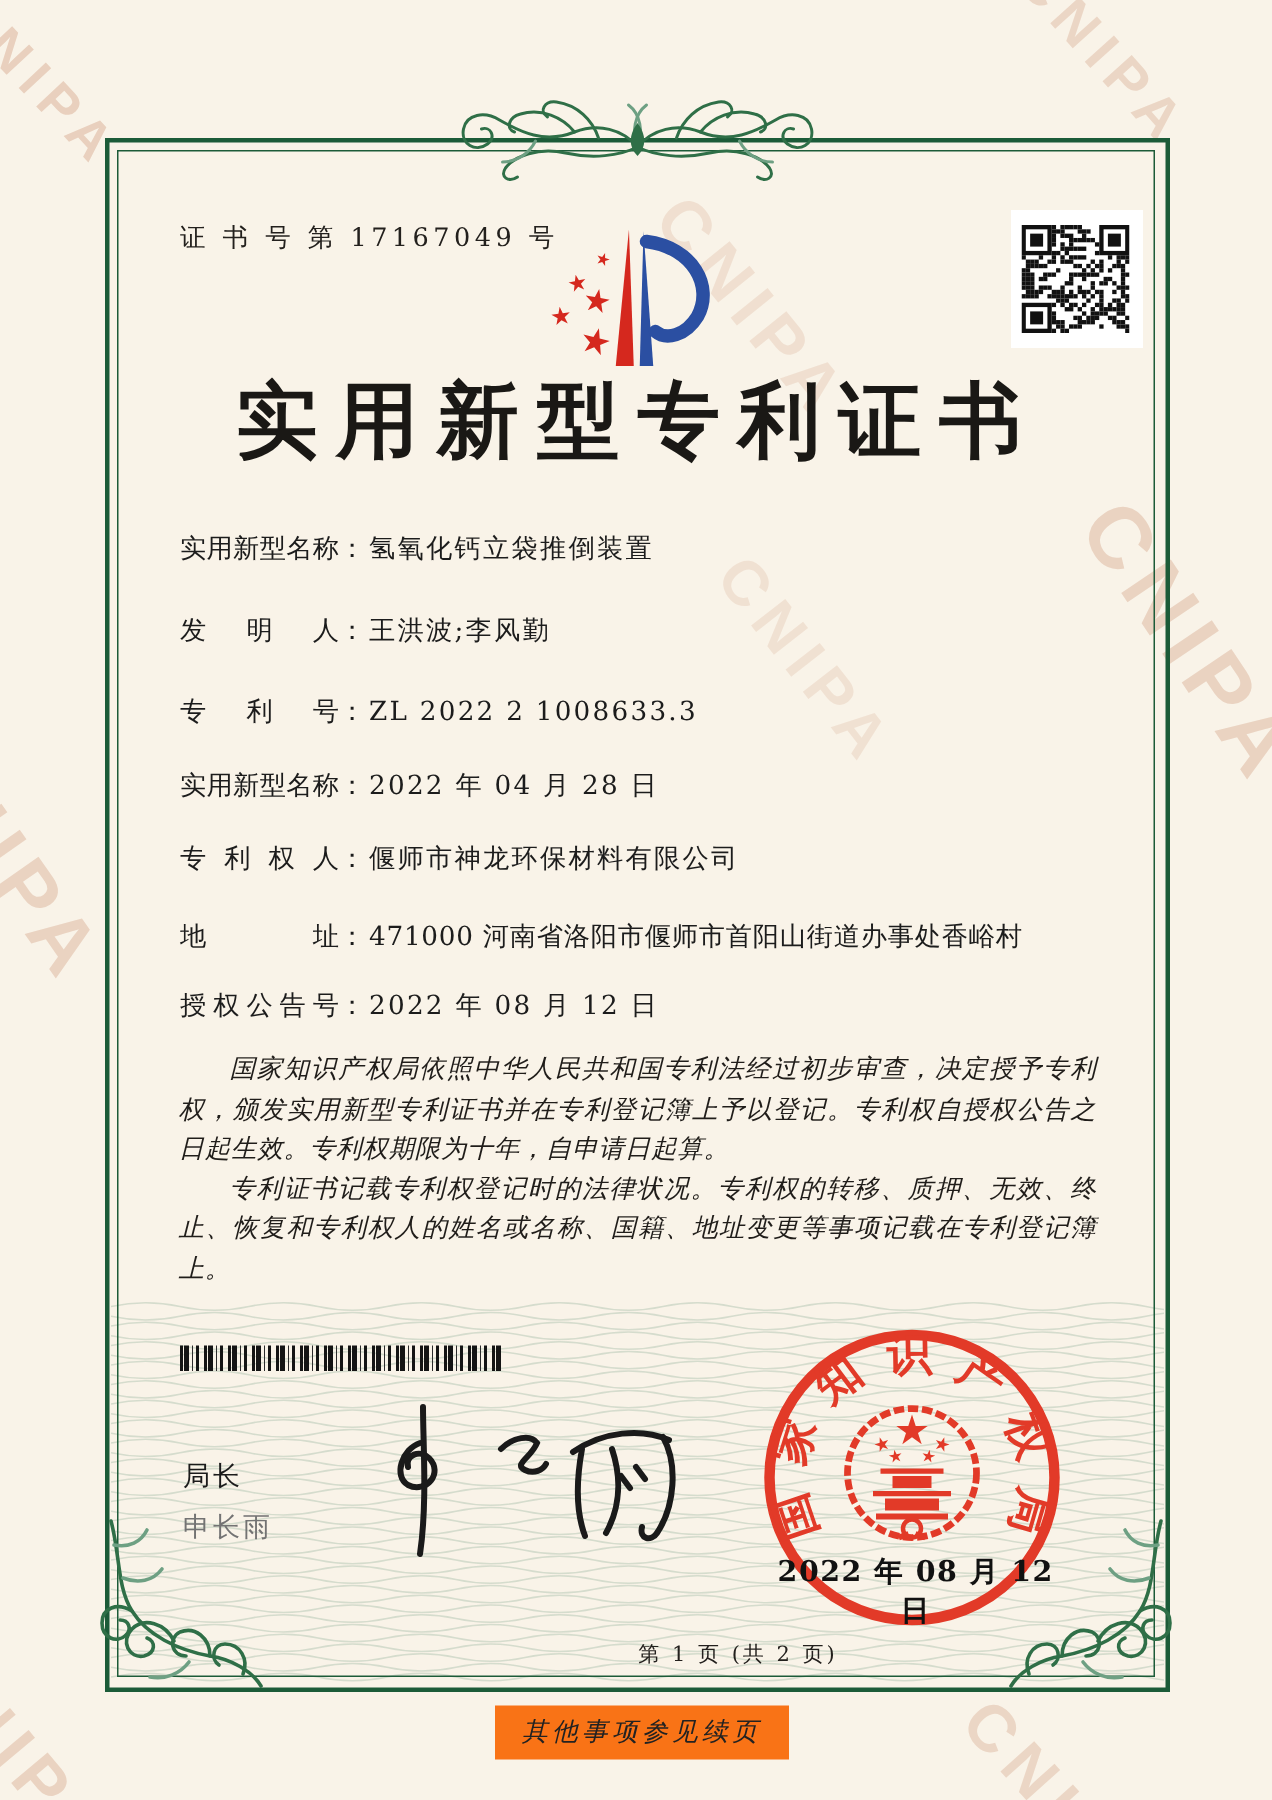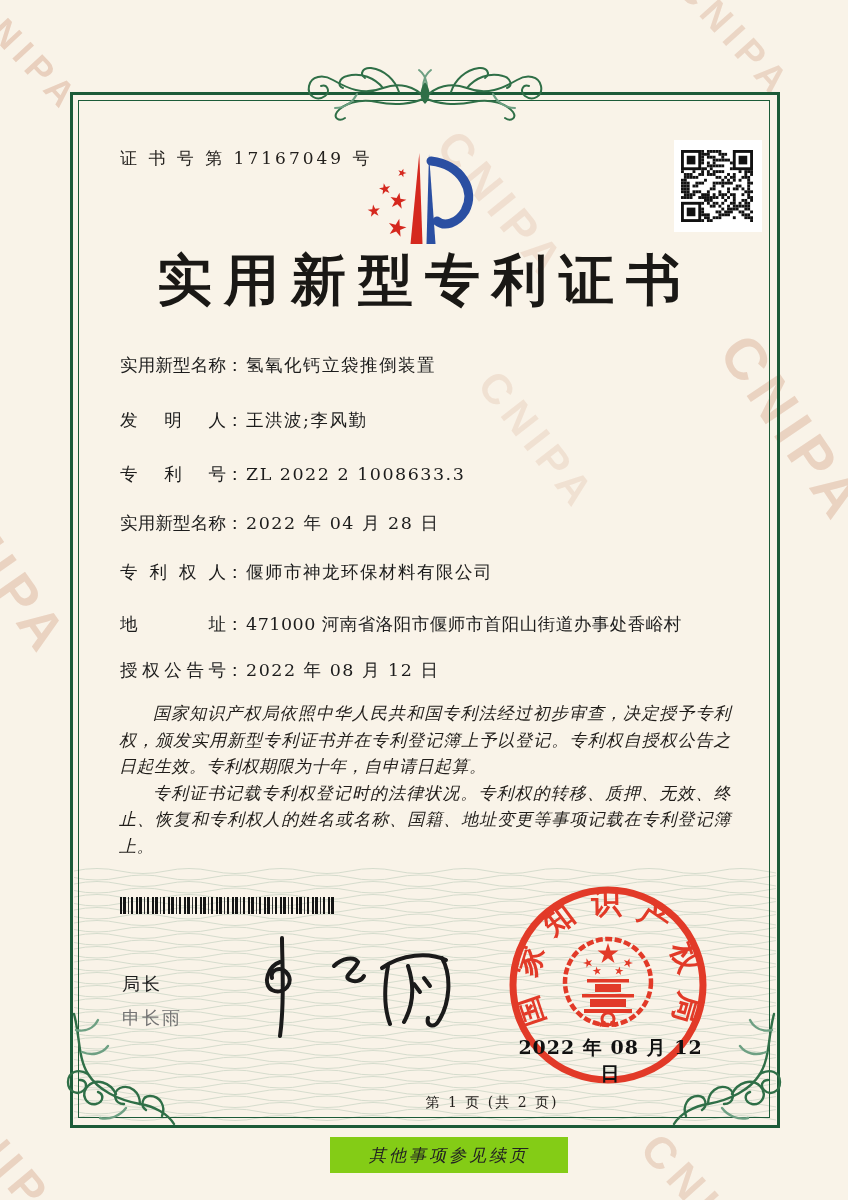--- a/index.html
+++ b/index.html
@@ -28,21 +28,21 @@
   .signer-title{position:absolute;left:122px;top:972px;font-family:Liberation Mono, monospace;
            font-size:18px;letter-spacing:2px;color:#1b1b1b;}
   .signer-name{position:absolute;left:122px;top:1006px;font-family:"Liberation Sans","DejaVu Sans",sans-serif;
            font-size:18px;letter-spacing:2px;color:#737373;}
   .sig{position:absolute;left:242px;top:932px;}
   .seal{position:absolute;left:505px;top:882px;}
   .seal-date{position:absolute;left:518px;top:1035px;width:185px;text-align:center;font-size:19px;
            color:#111;letter-spacing:1px;font-weight:bold;}
   .page-info{position:absolute;left:70px;top:1094px;width:844px;text-align:center;font-size:14px;
            letter-spacing:2px;color:#23201d;}
-  .foot-note{position:absolute;left:330px;top:1137px;width:238px;height:36px;background:#84cc16;
+  .foot-note{position:absolute;left:330px;top:1137px;width:196px;height:36px;background:#f97316;
            text-align:center;line-height:36px;font-size:17px;font-style:italic;letter-spacing:3px;color:#222;}
   .orn{position:absolute;}
   svg{display:block;}
 </style>
 </head>
 <body>
 
 <div class="page">
 
   <div class="wm" style="left:-10px;top:-14px;font-size:36px;opacity:.55;transform:rotate(47deg);">CNIPA</div>

